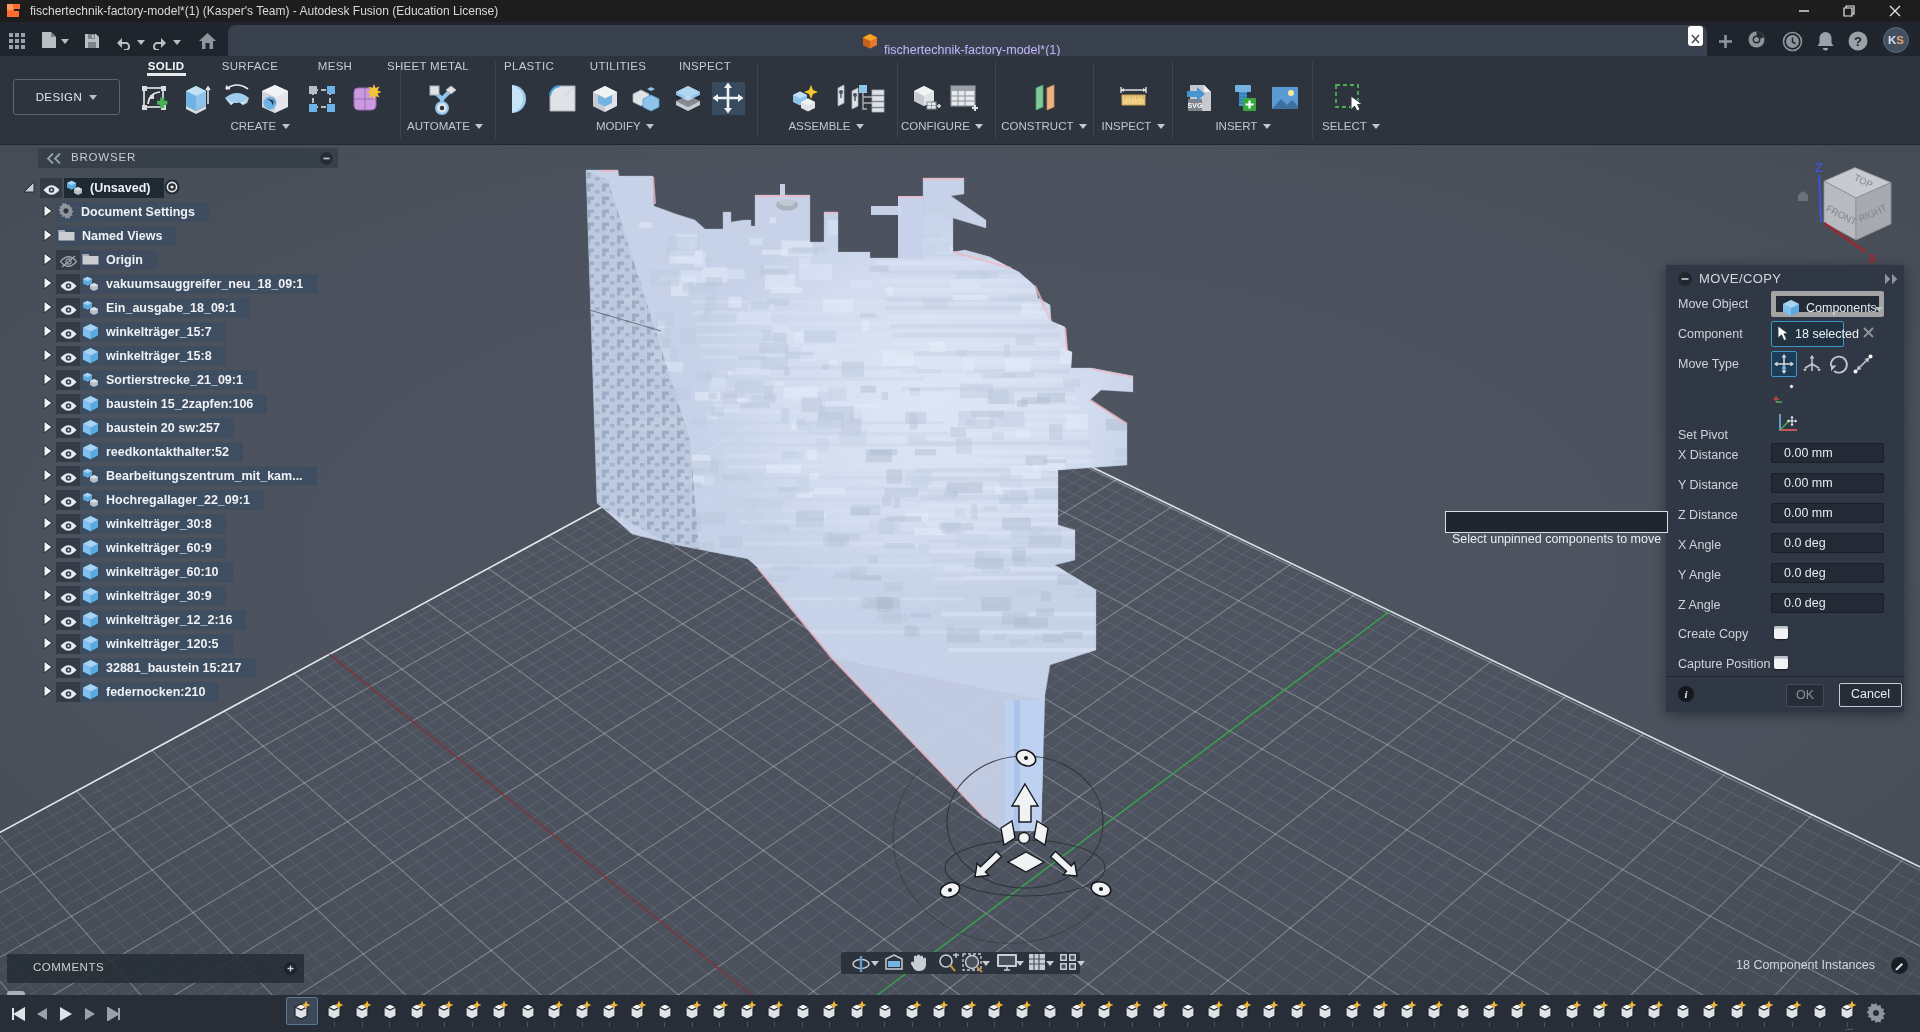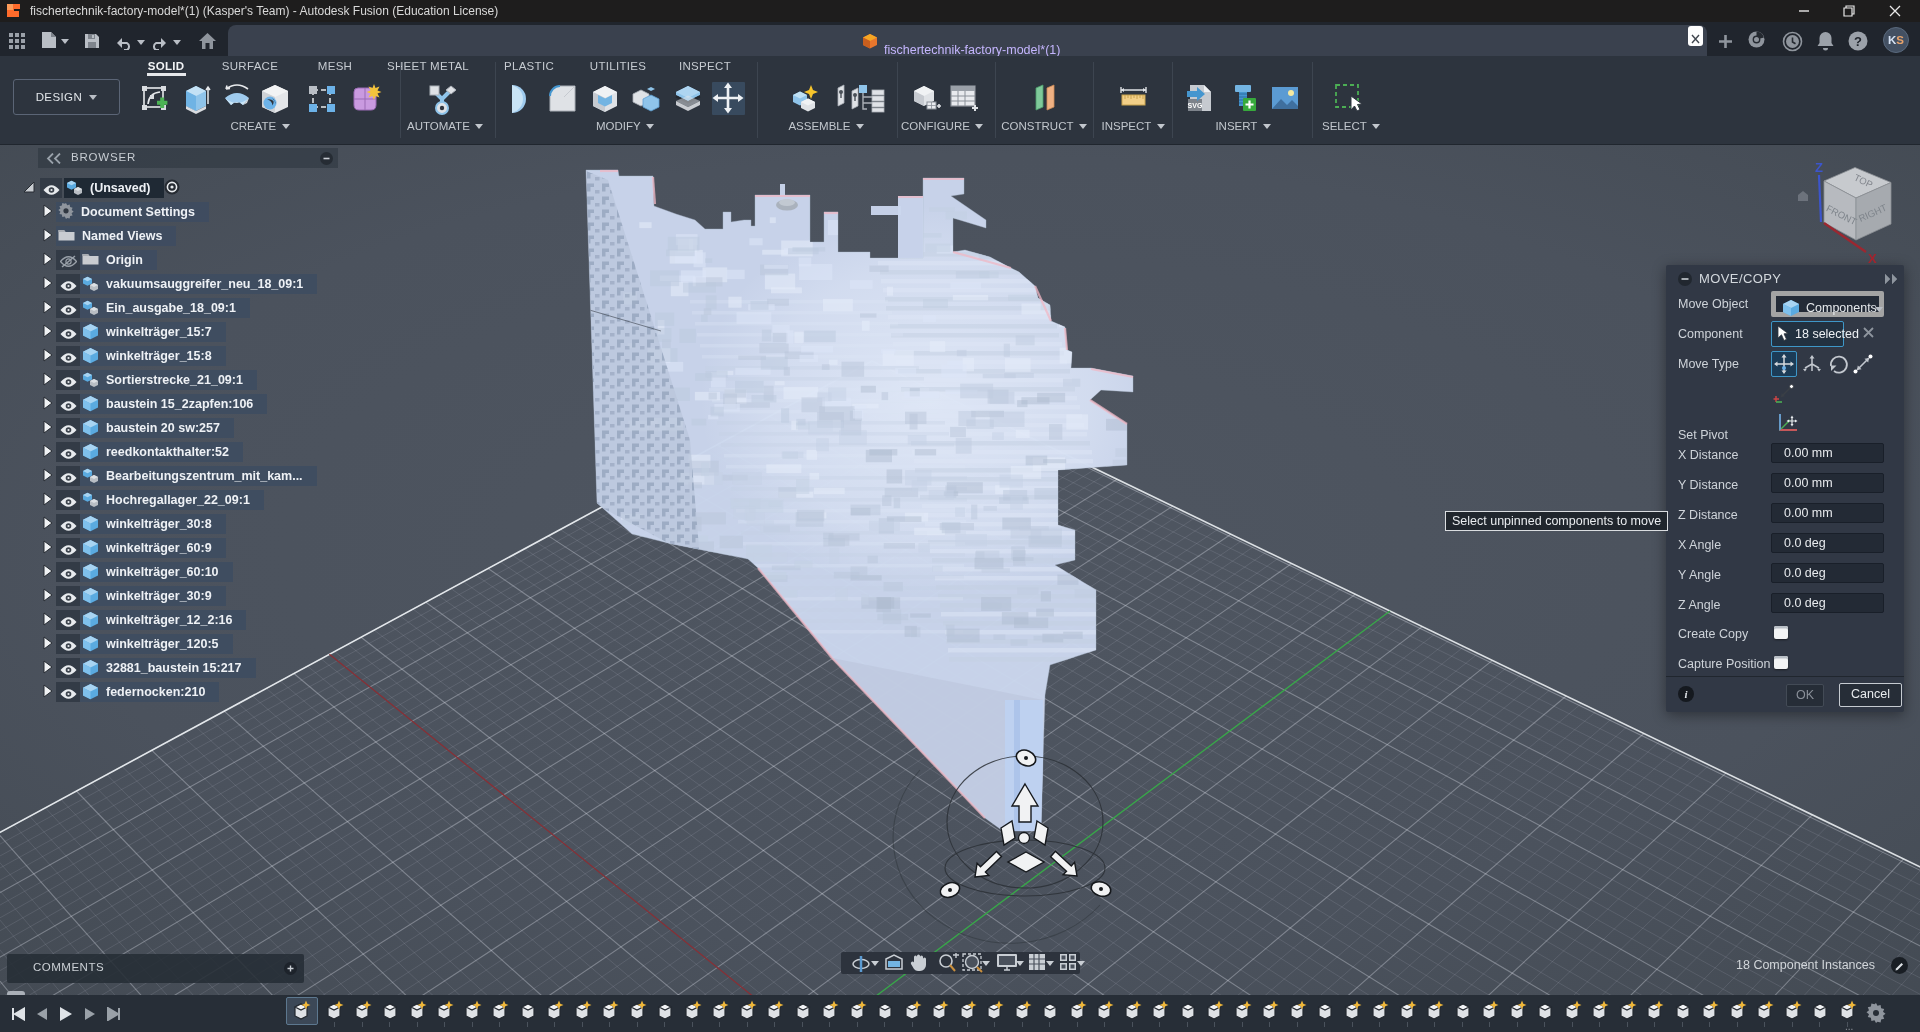--- a/index.html
+++ b/index.html
@@ -29,21 +29,21 @@
 .exp { position:absolute; left:22px; top:4px; }
 .eyecell { position:absolute; left:56px; top:2px; width:24px; height:20px; background:#333b46; text-align:center; padding-top:4px; }
 .band { position:absolute; left:80px; top:2px; height:20px; background:rgba(60,76,97,0.78); white-space:nowrap; padding:0 14px 0 0; }
 .selband { position:absolute; left:64px; top:2px; height:20px; background:#1f2934; white-space:nowrap; padding:0 14px 0 0; }
 .bicon { display:inline-block; vertical-align:top; margin:1px 0 0 2px; }
 .btxt { display:inline-block; vertical-align:top; margin:3px 0 0 7px; font-size:12.5px; font-weight:600; color:#eef1f5; }
 #vpwrap { position:absolute; left:0; top:145px; width:1920px; height:850px; }
 #dialog { position:absolute; left:1666px; top:265px; width:238px; height:447px; background:#313845; border-radius:2px; box-shadow:0 3px 14px rgba(0,0,0,0.4); }
 .dlabel { position:absolute; left:12px; font-size:12.5px; color:#ced3d9; }
 .dinput { position:absolute; left:105px; width:113px; height:20px; background:#232a35; border:1px solid #191f29; border-radius:2px; color:#e8ebee; font-size:12.5px; padding:2px 0 16px 12px; }
-#tooltip { position:absolute; left:1445px; top:511px; height:20px; background:#20262d; border:1px solid #dadde0; color:#e9ecef; font-size:12.5px; white-space:nowrap; padding:2px 6px 0 6px; }
+#tooltip { position:absolute; left:1445px; top:511px; height:20px; background:#20262d; border:1px solid #dadde0; color:#e9ecef; font-size:12.5px; white-space:nowrap; padding:20px 6px 0 6px; }
 #comments { position:absolute; left:7px; top:954px; width:297px; height:29px; background:rgba(38,45,54,0.88); border-radius:2px; }
 #navbar { position:absolute; left:841px; top:952px; width:239px; height:22px; background:#2d333d; border-radius:2px; }
 .nvi { position:absolute; top:1px; }
 #timeline { position:absolute; left:0; top:995px; width:1920px; height:37px; background:#272e37; }
 .titem { position:absolute; top:5px; width:20px; height:20px; }
 .tick { position:absolute; top:27px; width:1px; height:5px; background:#4a525c; }
 .pc { display:inline-block; margin-right:11px; vertical-align:middle; }
 #tlsel { position:absolute; left:286px; top:2px; width:32px; height:28px; background:#3c4857; border:1px solid #5d788f; border-radius:2px; }
 #statusr { position:absolute; right:45px; top:958px; font-size:12.5px; color:#d2d6da; }
 .chk { position:absolute; left:108px; width:14px; height:13px; background:#f2f3f4; border-radius:2px; box-shadow:inset 0 2.5px 0 #b9bfc6, 0 1px 2px rgba(0,0,0,0.5); }

